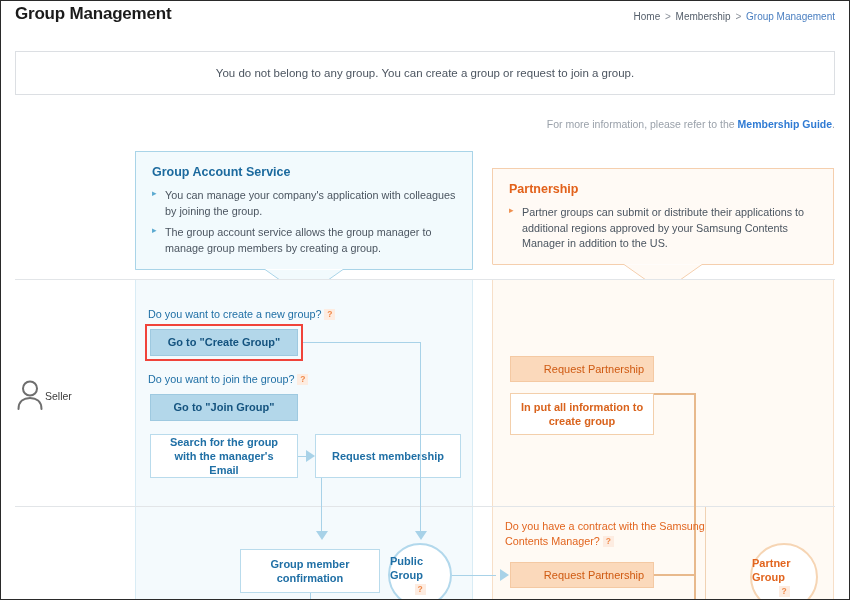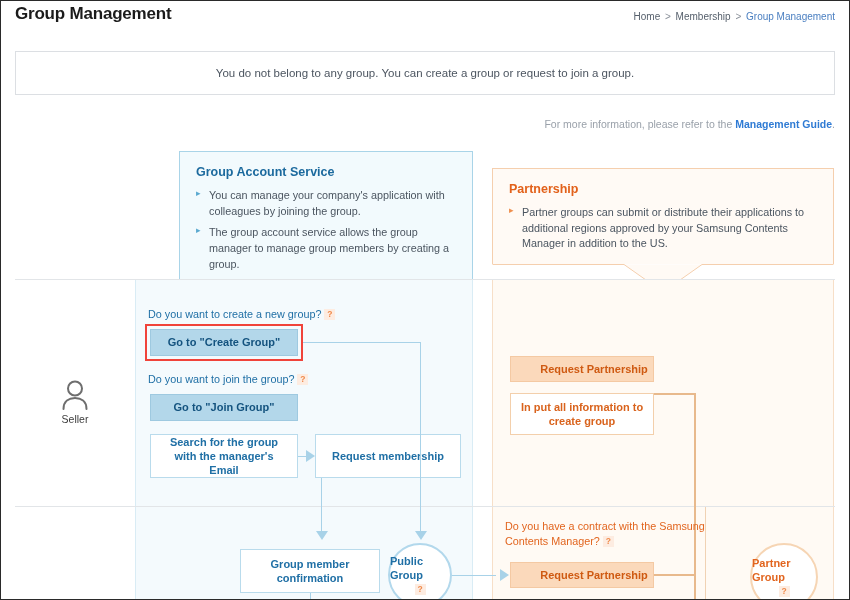--- a/index.html
+++ b/index.html
@@ -59,21 +59,21 @@
     padding-left: 13px; position: relative; margin-bottom: 6px;
   }
   .panel li:last-child { margin-bottom: 0; }
   .panel li::before {
     content: "\25B8"; position: absolute; left: 0; top: -1px;
     font-size: 9px;
   }
   .panel .notch { display: block; }
 
   #panel-blue { left: 134px; top: 150px; width: 338px; }
-  #panel-blue .panel-body { border-color: #a9d4e8; background: #f2fafd; margin-left: 44px; }
+  #panel-blue .panel-body { border-color: #a9d4e8; background: #f2fafd; }
   #panel-blue h3 { color: #1c6a9e; }
   #panel-blue li::before { color: #5aa9d0; }
 
   #panel-orange { left: 491px; top: 167px; width: 342px; }
   #panel-orange .panel-body { border-color: #f5cfae; background: #fffaf5; }
   #panel-orange h3 { color: #e2611a; }
   #panel-orange li::before { color: #ef8f4d; }
 
   
   .flow { position: absolute; left: 14px; top: 278px; width: 820px; height: 321px; }
@@ -94,21 +94,21 @@
     background: #fffaf4; border-left: 1px solid #f7dfc8; border-right: 1px solid #f7dfc8;
   }
   .col-orange-split {
     position: absolute; left: 690px; top: 228px; width: 1px; height: 93px;
     background: #f0d2b4;
   }
 
   
   .role {
     position: absolute; left: 0; width: 120px;
-    display: flex; flex-direction: column; align-items: center;
+    display: flex; flex-direction: row; align-items: center;
   }
   .role-icon { width: 30px; height: 32px; }
   .role-label {
     font-size: 10.5px; color: #3c3c3c; margin-top: 2px; white-space: nowrap;
   }
   #role-seller { top: 100px; }
 
   
   .qmark {
     display: inline-block; width: 11px; height: 11px; line-height: 11px;
@@ -133,21 +133,21 @@
   .btn-blue {
     background: #b3d7ea; border: 1px solid #9ec9e0;
     color: #14537f; font-size: 11px; font-weight: bold; cursor: pointer;
   }
   .box-blue {
     background: #ffffff; border: 1px solid #b9dbec;
     color: #1f6fa5; font-size: 11px; font-weight: bold;
   }
   .btn-orange {
     background: #fbd9bb; border: 1px solid #f4c9a3;
-    color: #cf5a12; font-size: 11px; font-weight: bold; cursor: pointer; padding-left: 24px;
+    color: #cf5a12; font-size: 11px; font-weight: normal; cursor: pointer; padding-left: 24px;
   }
   .box-orange {
     background: #ffffff; border: 1px solid #f3cfab;
     color: #d9631d; font-size: 11px; font-weight: bold;
   }
   .highlight-ring {
     position: absolute; border: 2px solid #f0433a; pointer-events: none;
   }
 
   
@@ -191,21 +191,21 @@
     <span>Membership</span>
     <span class="crumb-sep">&gt;</span>
     <span class="crumb-current">Group Management</span>
   </div>
 
   <div class="notice">
     <span class="notice-text">You do not belong to any group. You can create a group or request to join a group.</span>
   </div>
 
   <div class="guide-line">
-    <span>For more information, please refer to the </span><span class="guide-link">Management Guide</span><span>.</span>
+    <span>For more information, please refer to the </span><span class="guide-link">Membership Guide</span><span>.</span>
   </div>
 
   <div class="panel" id="panel-blue">
     <div class="panel-body">
       <h3>Group Account Service</h3>
       <ul>
         <li>You can manage your company's application with colleagues by joining the group.</li>
         <li>The group account service allows the group manager to manage group members by creating a group.</li>
       </ul>
     </div>

